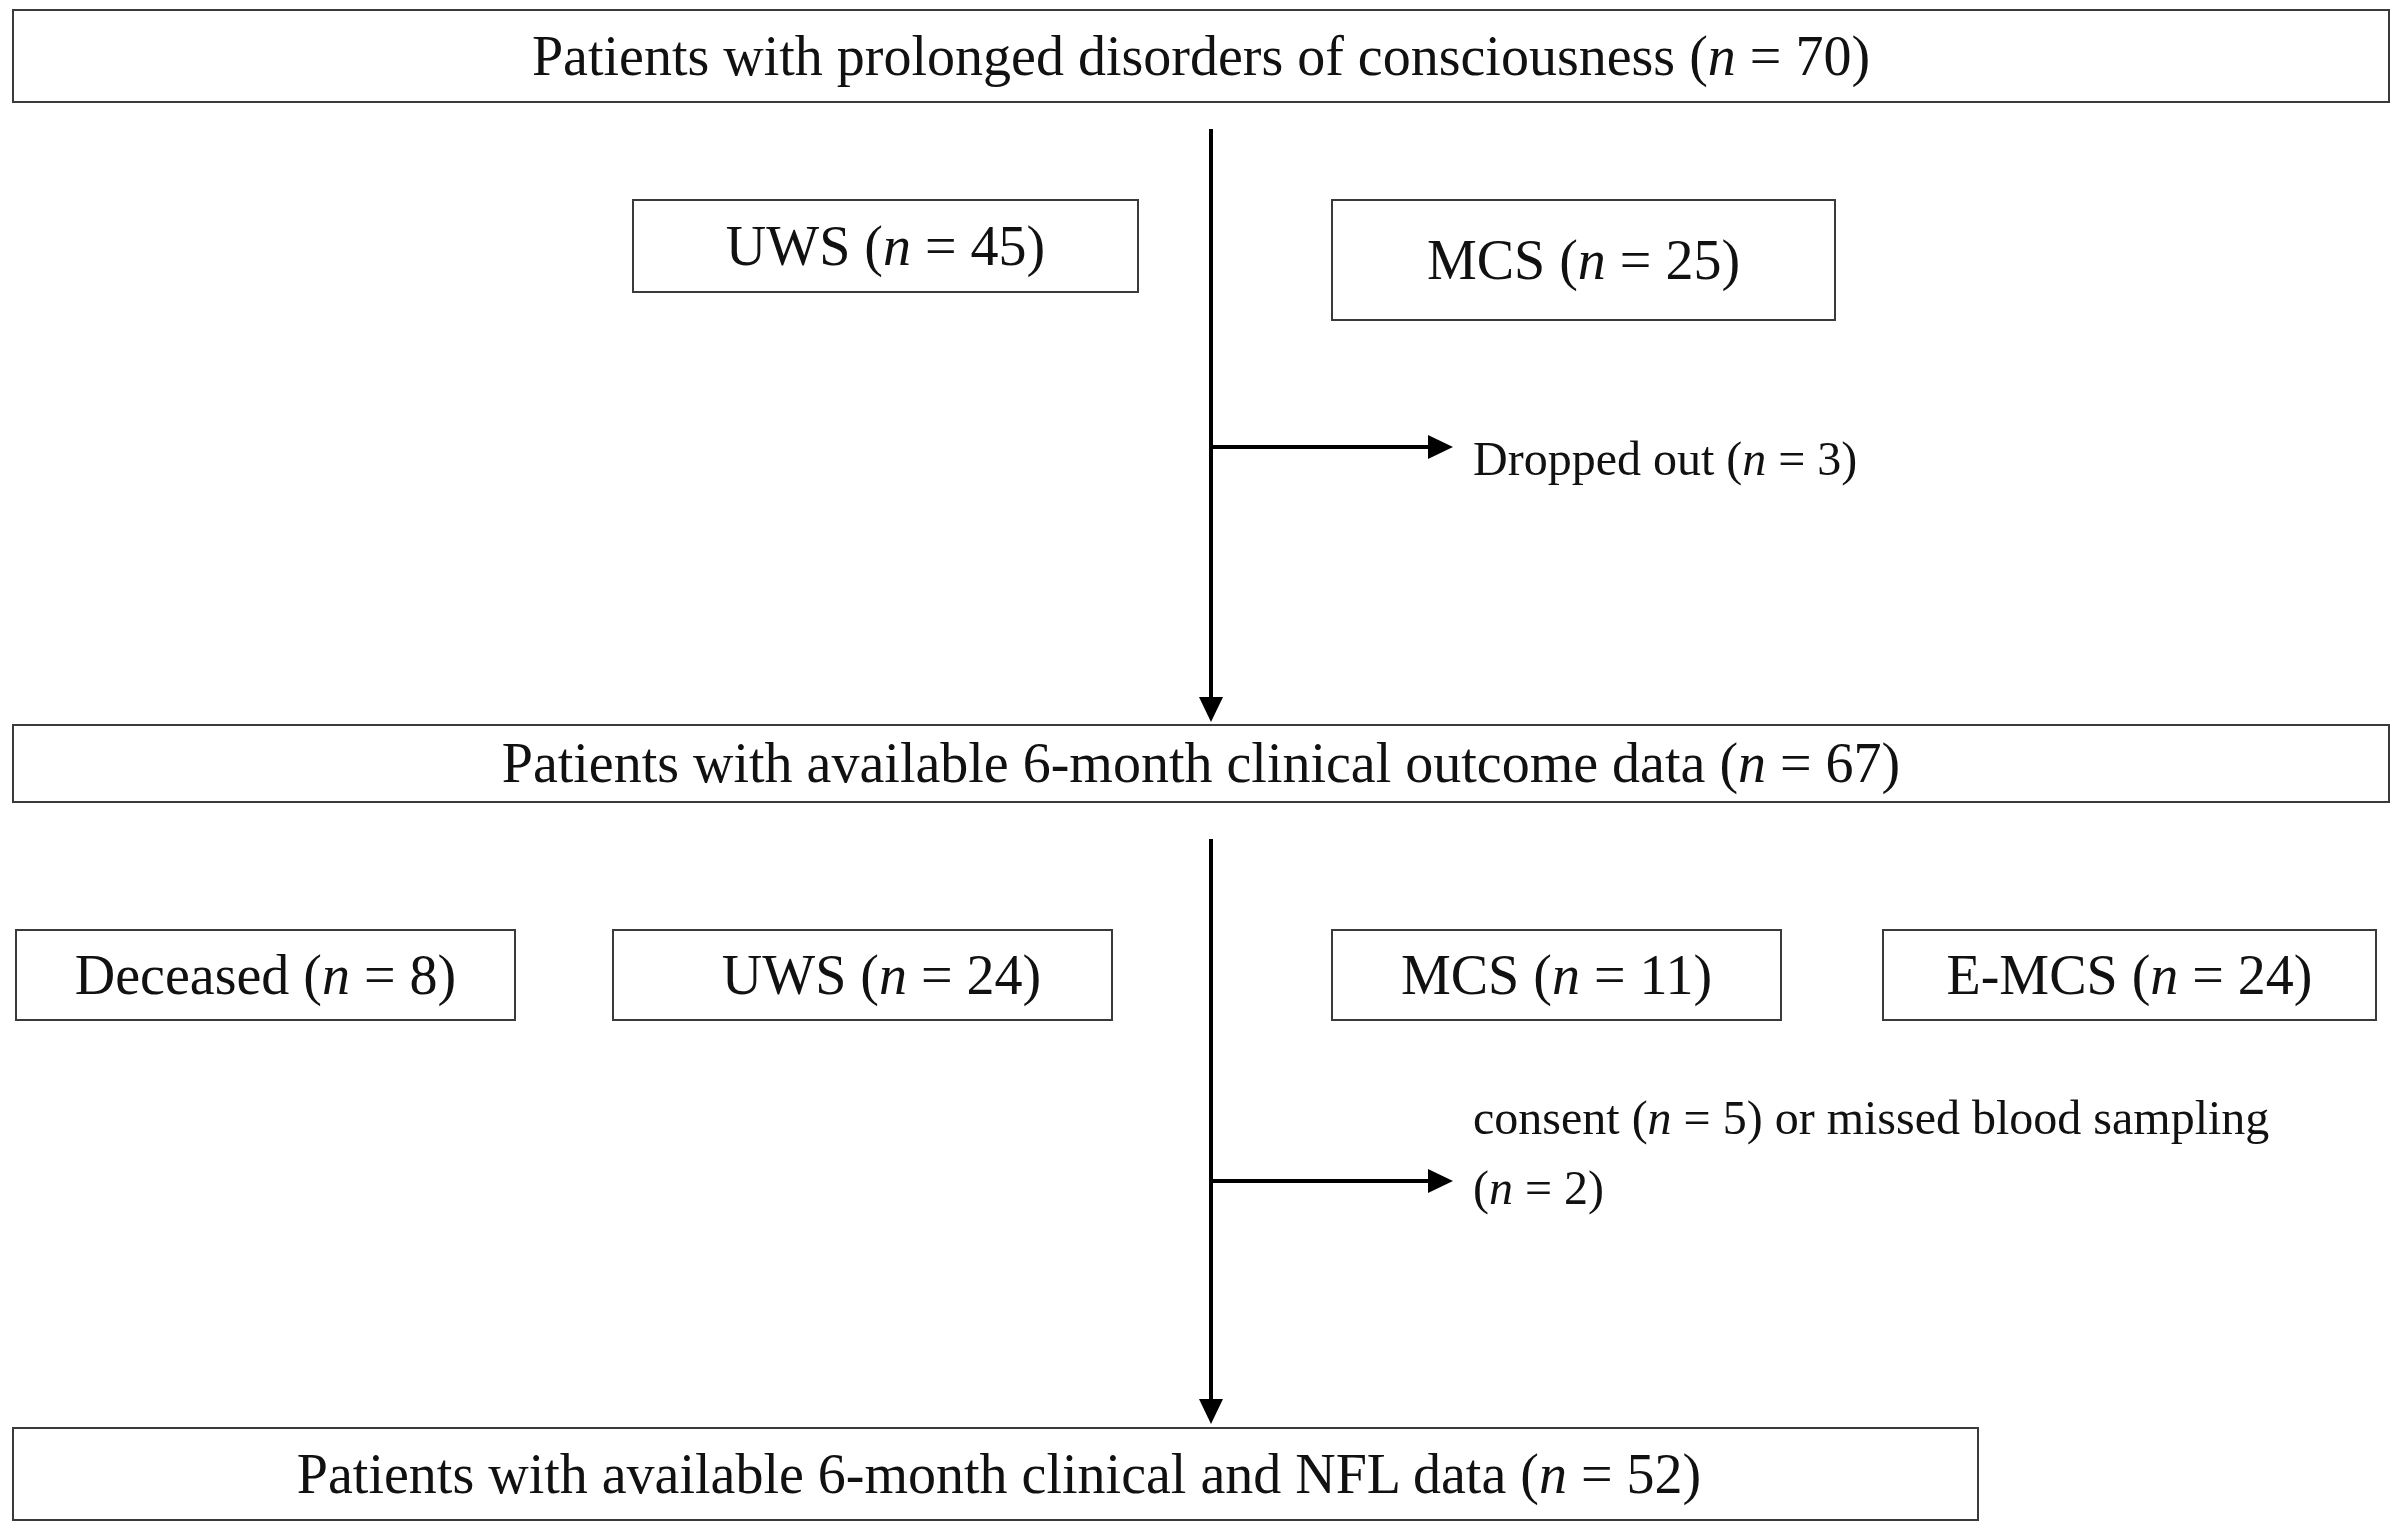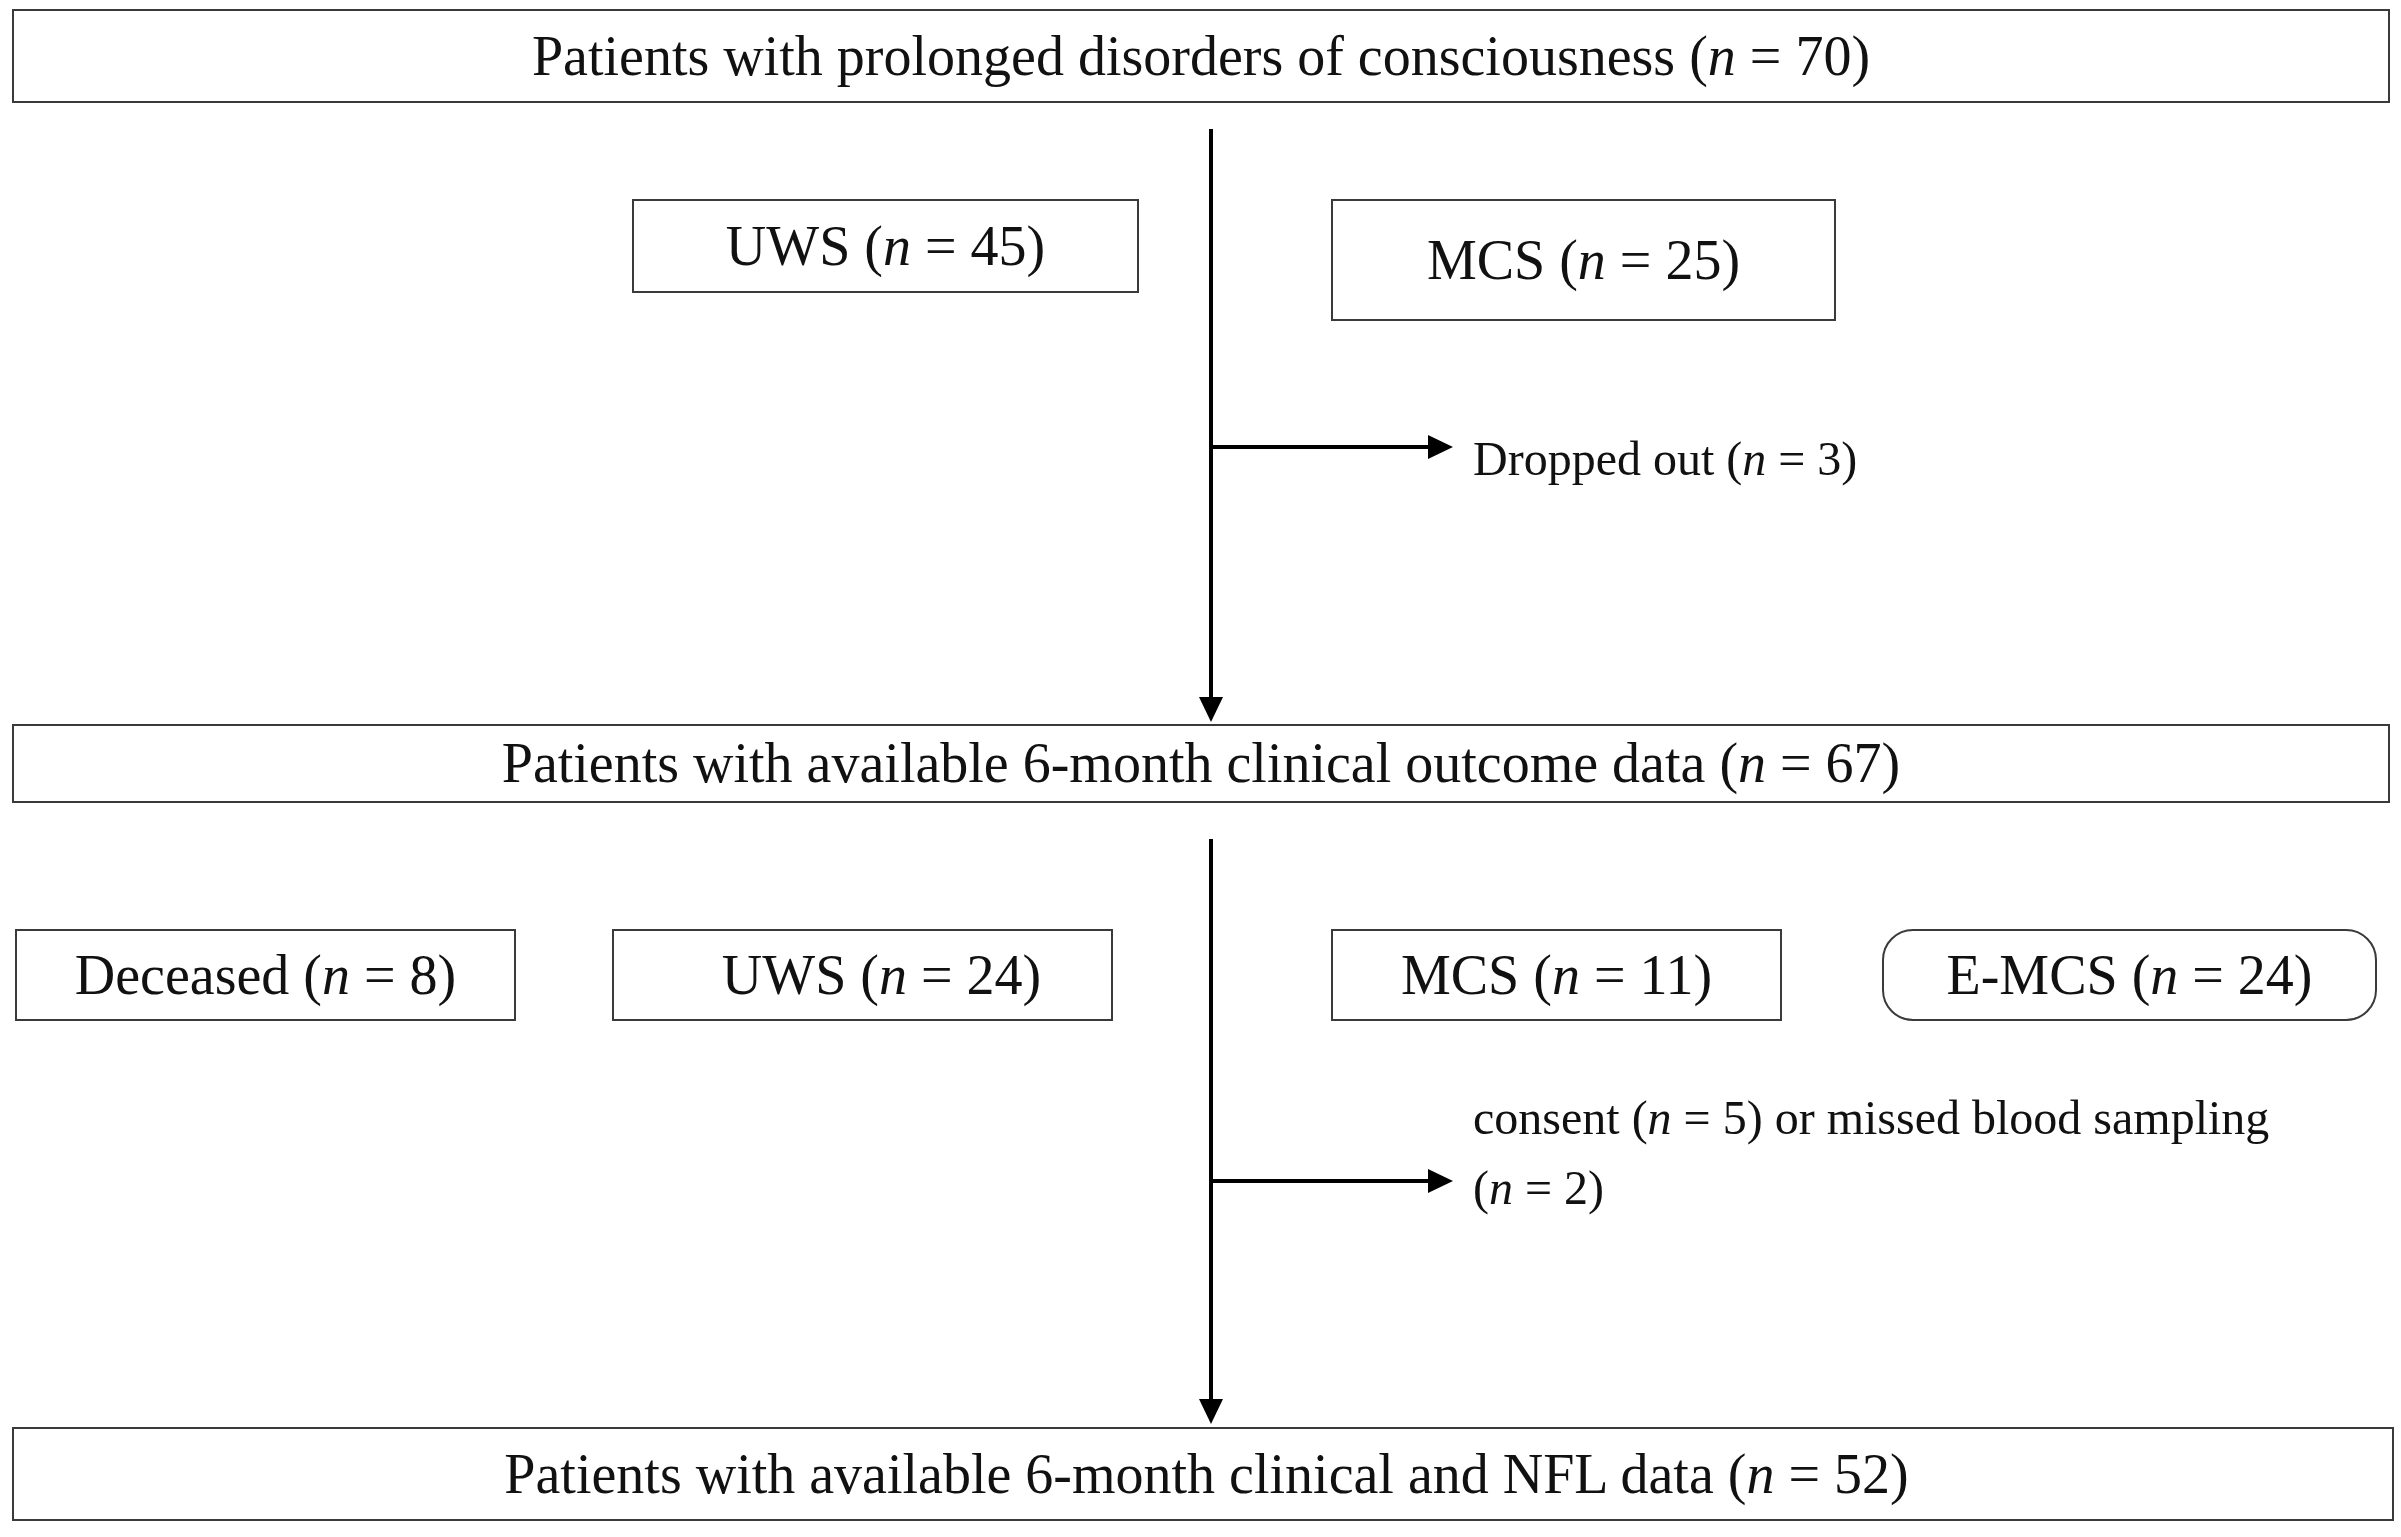--- a/index.html
+++ b/index.html
@@ -56,22 +56,22 @@
     border-left: 25px solid #000000;
   }
   
   #banner1 { left: 12px;   top: 9.2px;   width: 2378px; height: 94px; }
   #uws1    { left: 632px;  top: 199px;  width: 507px;  height: 94px; }
   #mcs1    { left: 1331px; top: 199px;  width: 505px;  height: 122px; }
   #banner2 { left: 12px;   top: 724px; width: 2378px; height: 79px; }
   #deceased{ left: 15px;   top: 929px; width: 501px;  height: 92px; }
   #uws2    { left: 612px;  top: 929px; width: 501px;  height: 92px; padding-left: 38px; }
   #mcs2    { left: 1331px; top: 929px; width: 451px;  height: 92px; }
-  #emcs    { left: 1882px; top: 929px; width: 495px;  height: 92px; border-radius: 31px; }
-  #banner3 { left: 12px;   top: 1427px; width: 2382px; height: 94px; padding-left: 7px; }
+  #emcs    { left: 1882px; top: 929px; width: 495px;  height: 92px; }
+  #banner3 { left: 12px;   top: 1427px; width: 1967px; height: 94px; padding-left: 7px; }
 
   #vline1      { left: 1209px; top: 129px;  width: 4px;  height: 569px; }
   #arrowdown1  { left: 1199px; top: 697px; }
   #hline1      { left: 1211px; top: 445px;  width: 218px; height: 4px; }
   #arrowright1 { left: 1428px; top: 435px; }
   #note1       { left: 1473px; top: 424px; }
 
   #vline2      { left: 1209px; top: 839px; width: 4px;  height: 561px; }
   #arrowdown2  { left: 1199px; top: 1399px; }
   #hline2      { left: 1211px; top: 1179px; width: 218px; height: 4px; }

